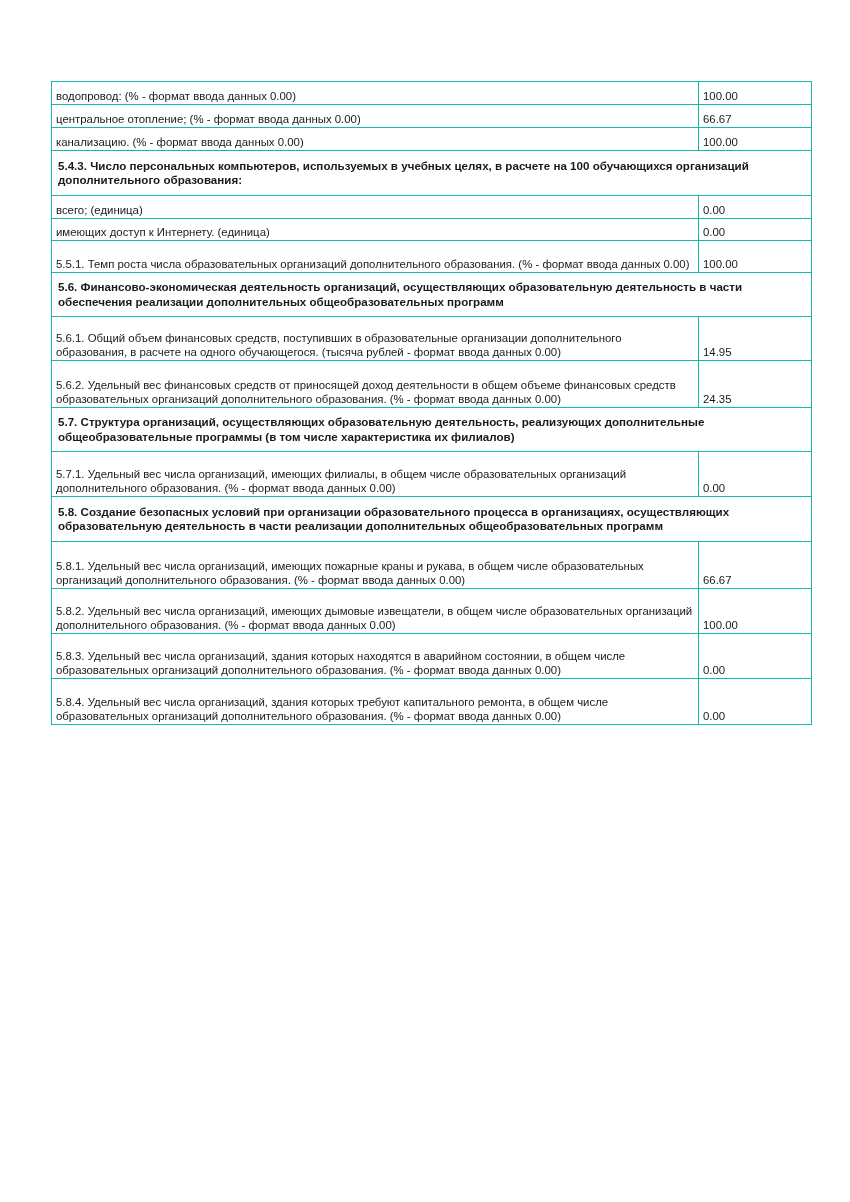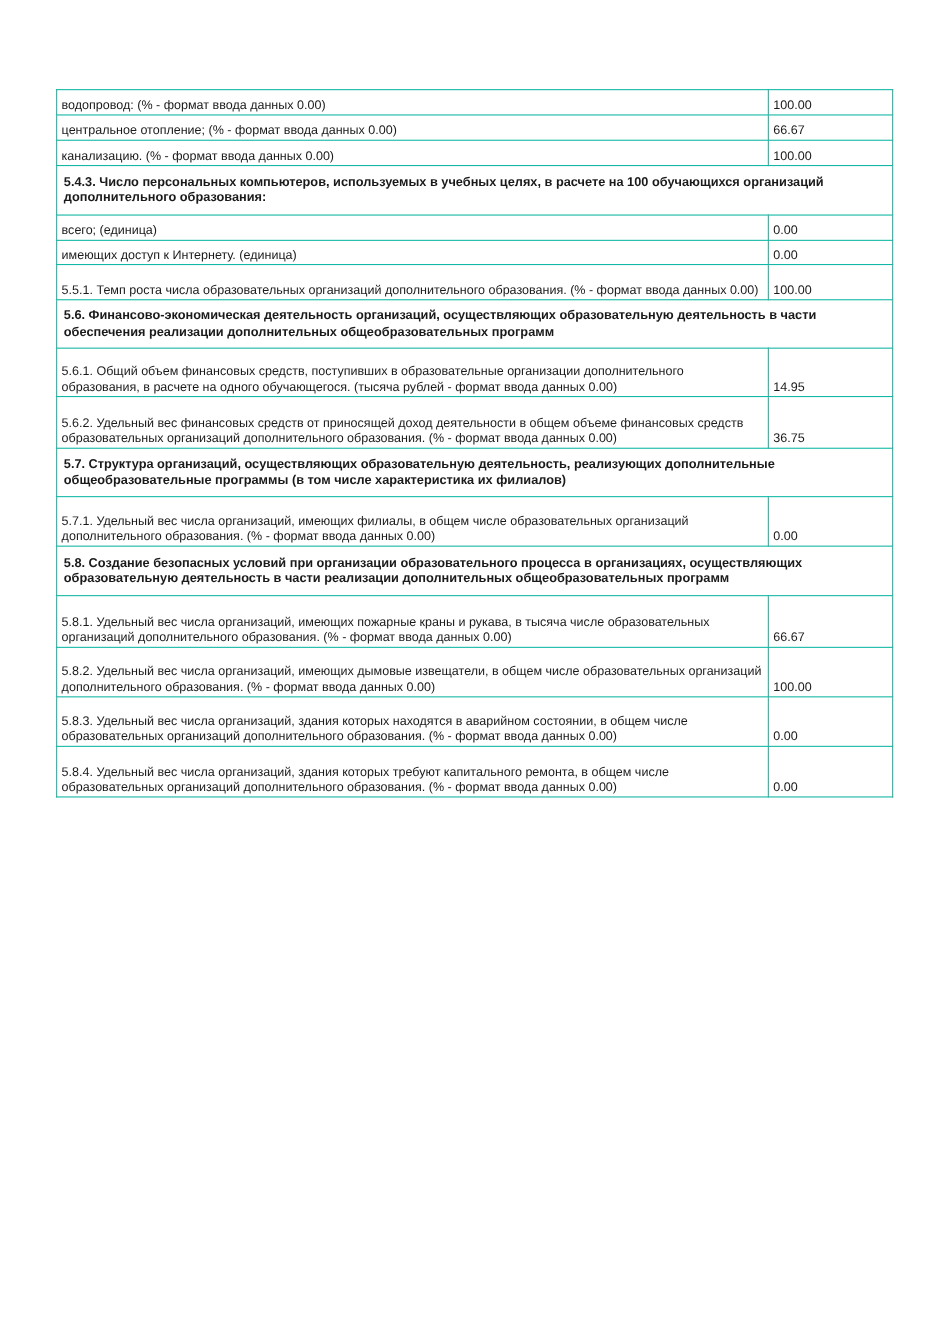--- a/index.html
+++ b/index.html
@@ -54,34 +54,34 @@
     </tr>
     <tr class="hdr" style="height:44px">
       <td colspan="2">5.6. Финансово-экономическая деятельность организаций, осуществляющих образовательную деятельность в части обеспечения реализации дополнительных общеобразовательных программ</td>
     </tr>
     <tr style="height:44px">
       <td class="label">5.6.1. Общий объем финансовых средств, поступивших в образовательные организации дополнительного образования, в расчете на одного обучающегося. (тысяча рублей - формат ввода данных 0.00)</td>
       <td class="value">14.95</td>
     </tr>
     <tr style="height:47px">
       <td class="label">5.6.2. Удельный вес финансовых средств от приносящей доход деятельности в общем объеме финансовых средств образовательных организаций дополнительного образования. (% - формат ввода данных 0.00)</td>
-      <td class="value">36.75</td>
+      <td class="value">24.35</td>
     </tr>
     <tr class="hdr" style="height:44px">
       <td colspan="2">5.7. Структура организаций, осуществляющих образовательную деятельность, реализующих дополнительные общеобразовательные программы (в том числе характеристика их филиалов)</td>
     </tr>
     <tr style="height:45px">
       <td class="label">5.7.1. Удельный вес числа организаций, имеющих филиалы, в общем числе образовательных организаций дополнительного образования. (% - формат ввода данных 0.00)</td>
       <td class="value">0.00</td>
     </tr>
     <tr class="hdr" style="height:45px">
       <td colspan="2">5.8. Создание безопасных условий при организации образовательного процесса в организациях, осуществляющих образовательную деятельность в части реализации дополнительных общеобразовательных программ</td>
     </tr>
     <tr style="height:47px">
-      <td class="label">5.8.1. Удельный вес числа организаций, имеющих пожарные краны и рукава, в тысяча числе образовательных организаций дополнительного образования. (% - формат ввода данных 0.00)</td>
+      <td class="label">5.8.1. Удельный вес числа организаций, имеющих пожарные краны и рукава, в общем числе образовательных организаций дополнительного образования. (% - формат ввода данных 0.00)</td>
       <td class="value">66.67</td>
     </tr>
     <tr style="height:45px">
       <td class="label">5.8.2. Удельный вес числа организаций, имеющих дымовые извещатели, в общем числе образовательных организаций дополнительного образования. (% - формат ввода данных 0.00)</td>
       <td class="value">100.00</td>
     </tr>
     <tr style="height:45px">
       <td class="label">5.8.3. Удельный вес числа организаций, здания которых находятся в аварийном состоянии, в общем числе образовательных организаций дополнительного образования. (% - формат ввода данных 0.00)</td>
       <td class="value">0.00</td>
     </tr>

